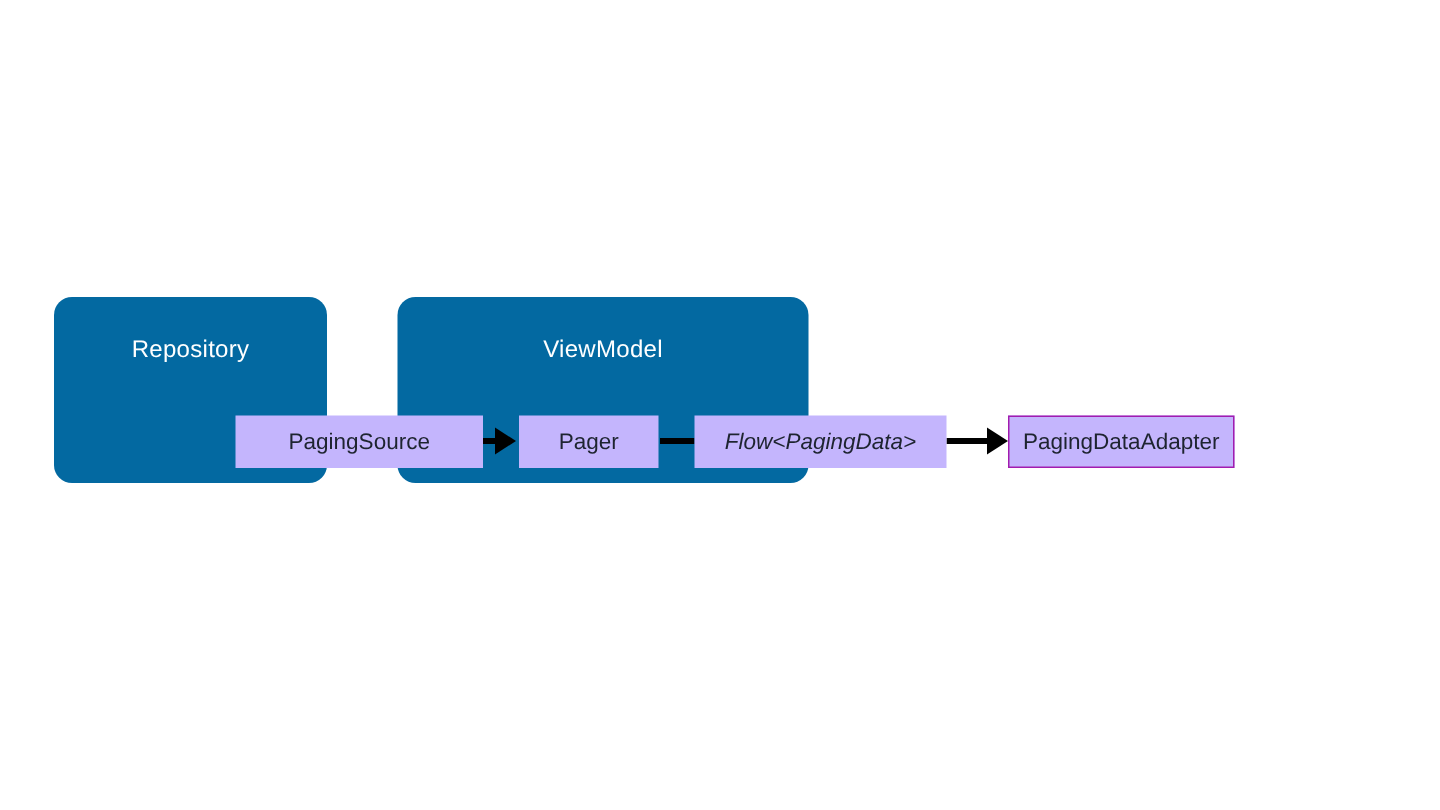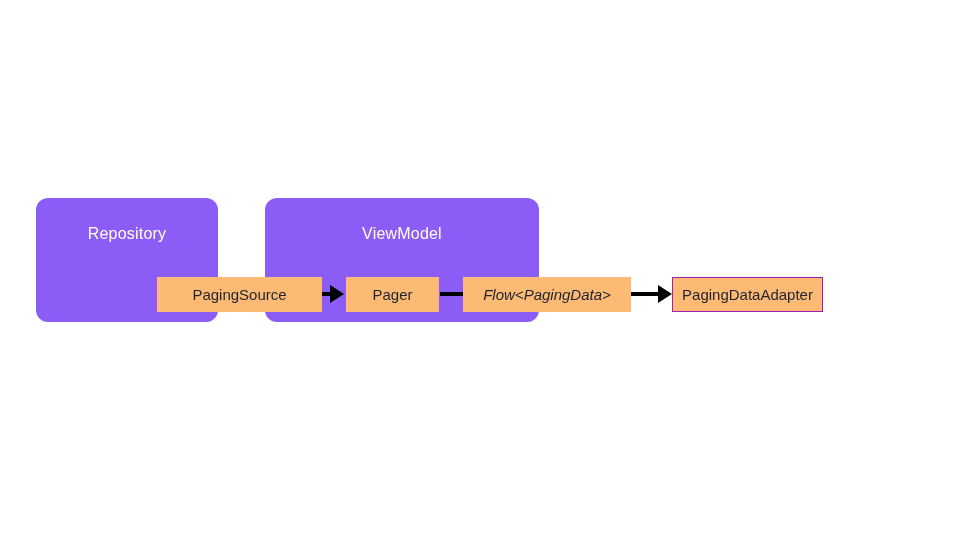--- a/index.html
+++ b/index.html
@@ -18,21 +18,21 @@
     position: relative;
     width: 960px;
     height: 540px;
   }
 
   
   .layer-box {
     position: absolute;
     top: 198px;
     height: 124px;
-    background: #8b5cf6;
+    background: #0369a1;
     border-radius: 12px;
     box-sizing: border-box;
   }
   .layer-box.repository { left: 36px;  width: 182px; }
   .layer-box.viewmodel  { left: 265px; width: 274px; }
   .layer-box.ui         { left: 581px; width: 348px; }
 
   .layer-title {
     position: absolute;
     top: 26px;
@@ -44,21 +44,21 @@
     line-height: 20px;
     letter-spacing: 0.2px;
     white-space: nowrap;
   }
 
   
   .chip {
     position: absolute;
     top: 277px;
     height: 35px;
-    background: #fdba74;
+    background: #c4b5fd;
     color: #1e2430;
     font-size: 15px;
     line-height: 35px;
     text-align: center;
     white-space: nowrap;
     box-sizing: border-box;
   }
   .chip.paging-source {
     left: 157px;
     width: 165px;

